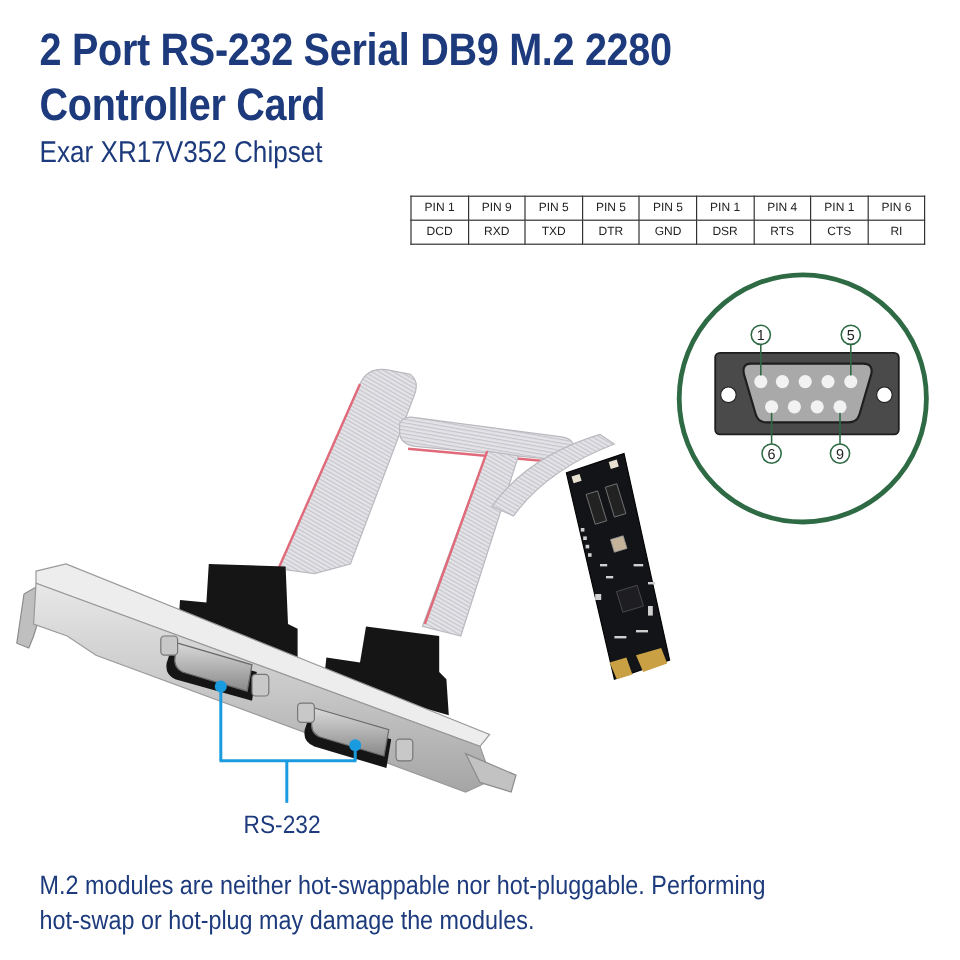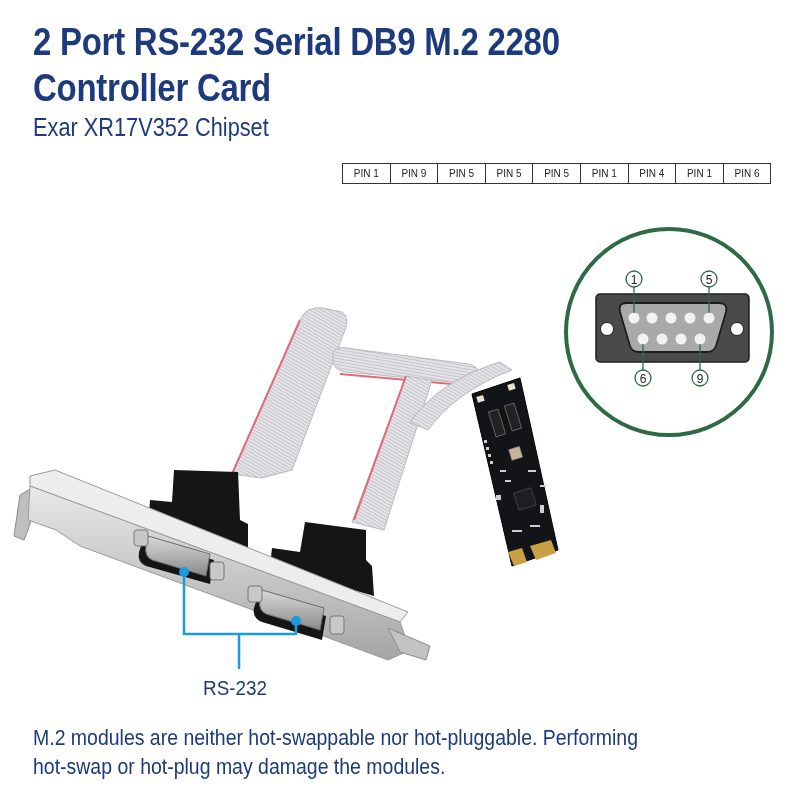--- a/index.html
+++ b/index.html
@@ -58,20 +58,31 @@
       <tr>
     <td>PIN 1</td>
     <td>PIN 9</td>
     <td>PIN 5</td>
     <td>PIN 5</td>
     <td>PIN 5</td>
     <td>PIN 1</td>
     <td>PIN 4</td>
     <td>PIN 1</td>
     <td>PIN 6</td>
+  </tr>
+  <tr>
+    <td>DCD</td>
+    <td>RXD</td>
+    <td>TXD</td>
+    <td>DTR</td>
+    <td>GND</td>
+    <td>DSR</td>
+    <td>RTS</td>
+    <td>CTS</td>
+    <td>RI</td>
   </tr>
 </tbody>
   </table>
 
 <div class="db9-wrap">
   <svg width="212" height="212" viewBox="563 226 212 212" xmlns="http://www.w3.org/2000/svg">
     <circle cx="669" cy="332" r="103" fill="#ffffff" stroke="#2e6b45" stroke-width="4"></circle>
 
     <rect x="596" y="294" width="153" height="68" rx="4" fill="#4a4a4a" stroke="#1e1e1e" stroke-width="1.5"></rect>
 

